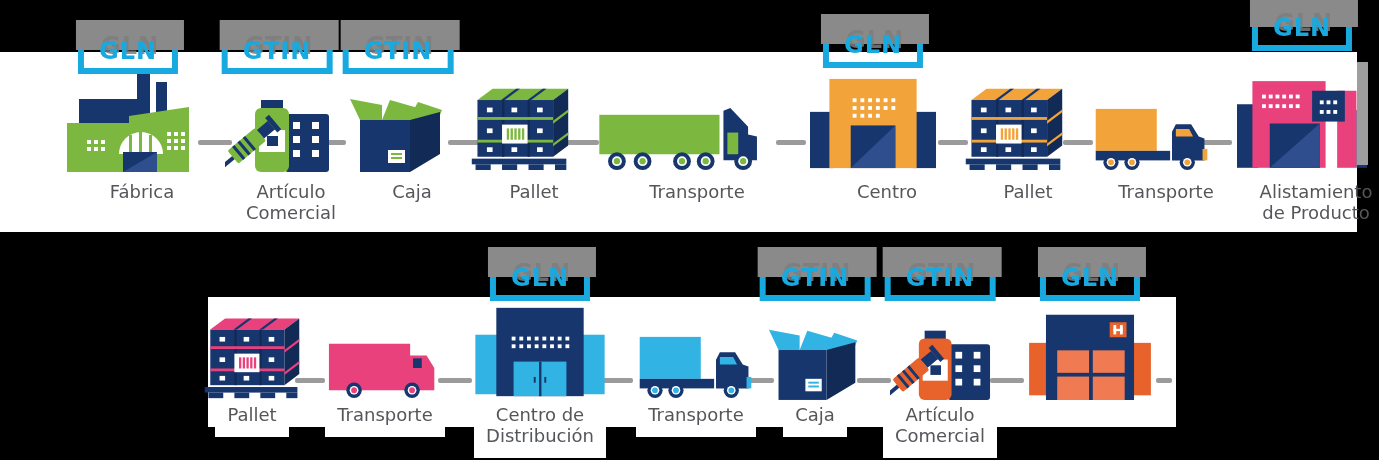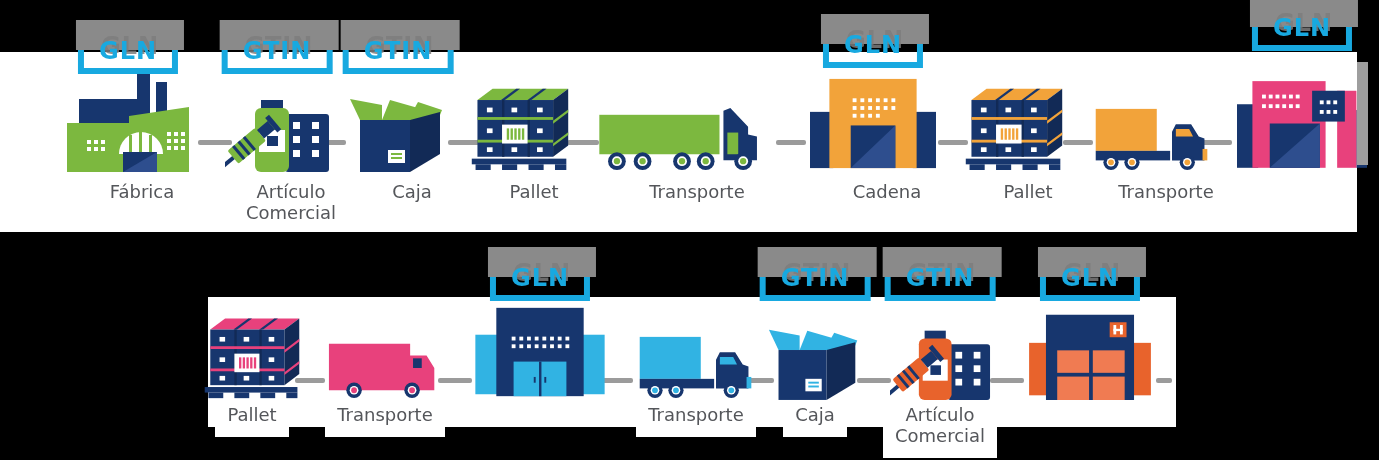--- a/index.html
+++ b/index.html
@@ -385,21 +385,21 @@
     </div>
 
     <div class="item" style="left:798px">
       <div class="tag tag-bodega"><span>GLN</span></div>
       <div class="icon-wrap">
         <svg class="icon" style="width:126px;height:97px;--c1:#F2A33A" viewBox="0 0 130 100" aria-label="warehouse-icon">
             <use href="#sym-warehouse"></use>
           </svg>
       </div>
       <div class="label">
-          <span>Cadena</span>
+          <span>Centro</span>
           <span></span>
         </div>
     </div>
 
     <div class="item" style="left:939px">
       <div class="icon-wrap">
         <svg class="icon" style="width:104px;height:91px;--c1:#F2A33A" viewBox="0 0 110 96" aria-label="pallet-icon">
             <use href="#sym-pallet"></use>
           </svg>
       </div>
@@ -421,20 +421,24 @@
         </div>
     </div>
 
     <div class="item" style="left:1227px">
       <div class="tag tag-high"><span>GLN</span></div>
       <div class="icon-wrap">
         <svg class="icon" style="width:130px;height:97px;--c1:#E8417C" viewBox="0 0 135 100" aria-label="building-icon">
             <use href="#sym-building"></use>
           </svg>
       </div>
+      <div class="label">
+          <span>Alistamiento</span>
+          <span>de Producto</span>
+        </div>
     </div>
   </div>
 
   <div class="side-sliver"></div>
 
   <div class="strip strip-bottom row-bottom">
 
     <span class="dash" style="left:87px;width:30px"></span>
     <span class="dash" style="left:230px;width:34px"></span>
     <span class="dash" style="left:392px;width:33px"></span>
@@ -467,20 +471,24 @@
         </div>
     </div>
 
     <div class="item" style="left:257px">
       <div class="tag"><span>GLN</span></div>
       <div class="icon-wrap">
         <svg class="icon" style="width:130px;height:96px;--c1:#31B3E3" viewBox="0 0 135 100" aria-label="distribution-center-icon">
             <use href="#sym-dc"></use>
           </svg>
       </div>
+      <div class="label">
+          <span>Centro de</span>
+          <span>Distribución</span>
+        </div>
     </div>
 
     <div class="item" style="left:413px">
       <div class="icon-wrap">
         <svg class="icon" style="width:124px;height:69px;--c1:#31B3E3" viewBox="0 0 130 72" aria-label="box-truck-icon">
             <use href="#sym-boxtruck"></use>
           </svg>
       </div>
       <div class="label">
           <span>Transporte</span>

